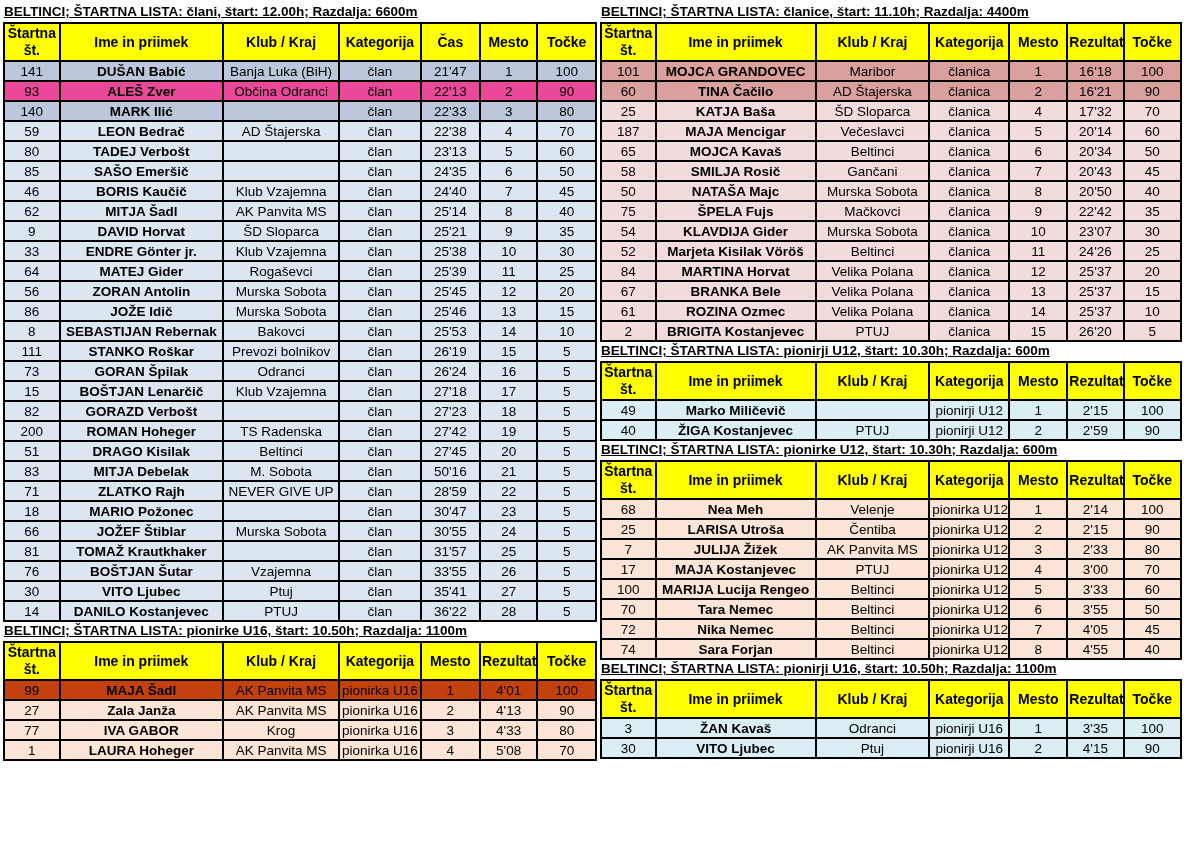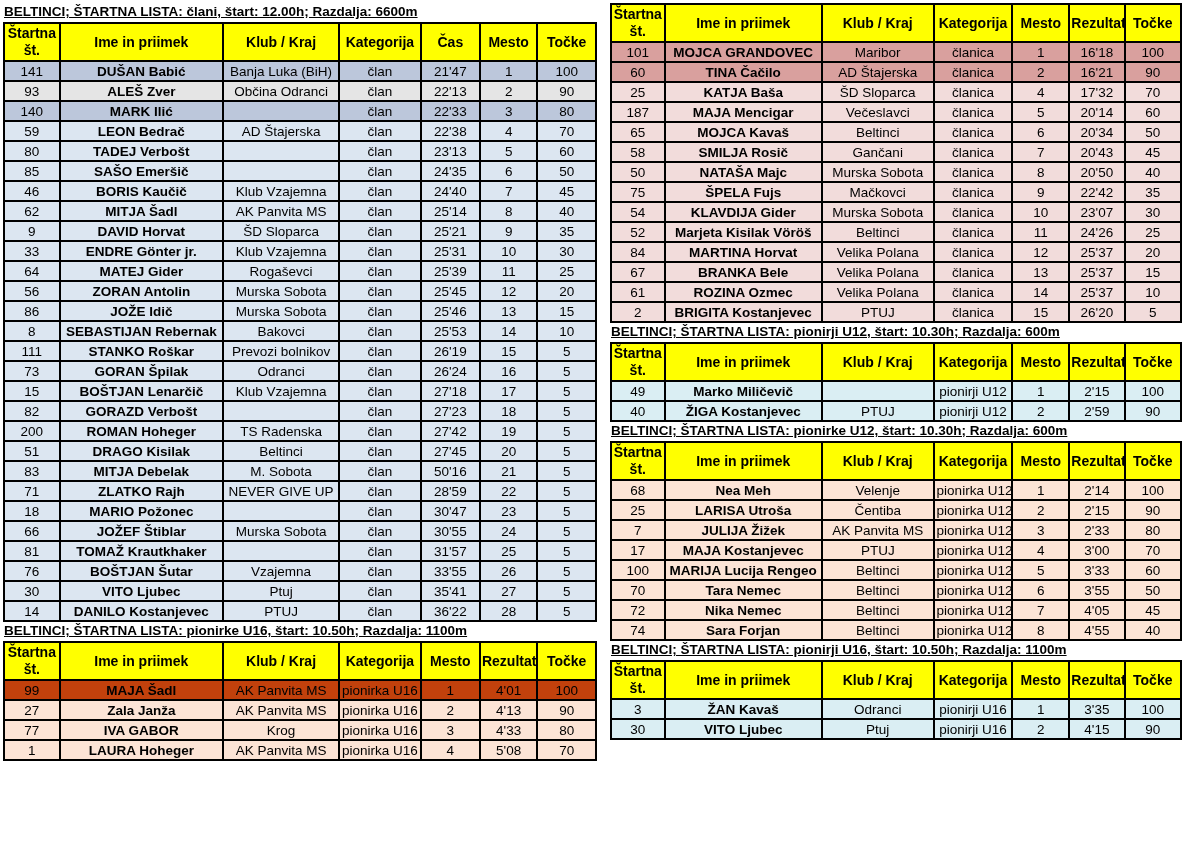--- a/index.html
+++ b/index.html
@@ -6,21 +6,21 @@
   html, body {
     margin: 0; padding: 0;
     background: #ffffff;
     width: 1203px; height: 852px;
     overflow: hidden;
     font-family: "Liberation Sans", sans-serif;
     color: #000;
   }
   .sheet {
     display: flex;
-    gap: 13px;
+    gap: 3px;
     padding: 3px 21px 0 3px;
     width: 1203px;
   }
   .col-left  { width: 594px; flex: none; }
   .col-right { flex: 1; min-width: 0; }
 
   .tbl-title {
     font-weight: bold;
     font-size: 13.5px;
     line-height: 17px;
@@ -88,21 +88,21 @@
             <tbody>
               <tr style="background: rgb(188, 199, 219);">
                 <td>141</td>
                 <td class="name">DUŠAN Babić</td>
                 <td>Banja Luka (BiH)</td>
                 <td>član</td>
                 <td>21'47</td>
                 <td>1</td>
                 <td>100</td>
               </tr>
-              <tr style="background: #e5e5e5;">
+              <tr style="background: #ec4899;">
                 <td>93</td>
                 <td class="name">ALEŠ Zver</td>
                 <td>Občina Odranci</td>
                 <td>član</td>
                 <td>22'13</td>
                 <td>2</td>
                 <td>90</td>
               </tr>
               <tr style="background: rgb(188, 199, 219);">
                 <td>140</td>
@@ -165,21 +165,21 @@
                 <td>član</td>
                 <td>25'21</td>
                 <td>9</td>
                 <td>35</td>
               </tr>
               <tr style="background: rgb(220, 230, 241);">
                 <td>33</td>
                 <td class="name">ENDRE Gönter jr.</td>
                 <td>Klub Vzajemna</td>
                 <td>član</td>
-                <td>25'31</td>
+                <td>25'38</td>
                 <td>10</td>
                 <td>30</td>
               </tr>
               <tr style="background: rgb(220, 230, 241);">
                 <td>64</td>
                 <td class="name">MATEJ Gider</td>
                 <td>Rogaševci</td>
                 <td>član</td>
                 <td>25'39</td>
                 <td>11</td>
@@ -404,20 +404,21 @@
                 <td>70</td>
               </tr>
             </tbody>
           </table>
         </div>
       </div>
   </div>
   <div class="col-right">
     <div>
         <div class="tbl-block">
+          <div class="tbl-title">BELTINCI; ŠTARTNA LISTA: članice, štart: 11.10h; Razdalja: 4400m</div>
           <table>
             <colgroup>
               <col style="width: 9.4%;">
               <col style="width: 27.6%;">
               <col style="width: 19.6%;">
               <col style="width: 13.8%;">
               <col style="width: 10%;">
               <col style="width: 9.7%;">
               <col style="width: 9.9%;">
             </colgroup>

